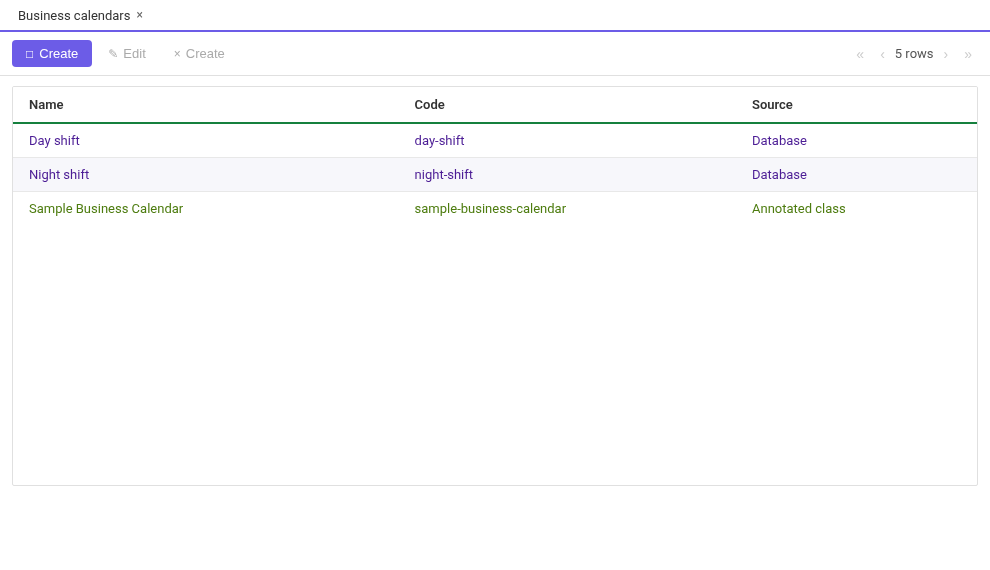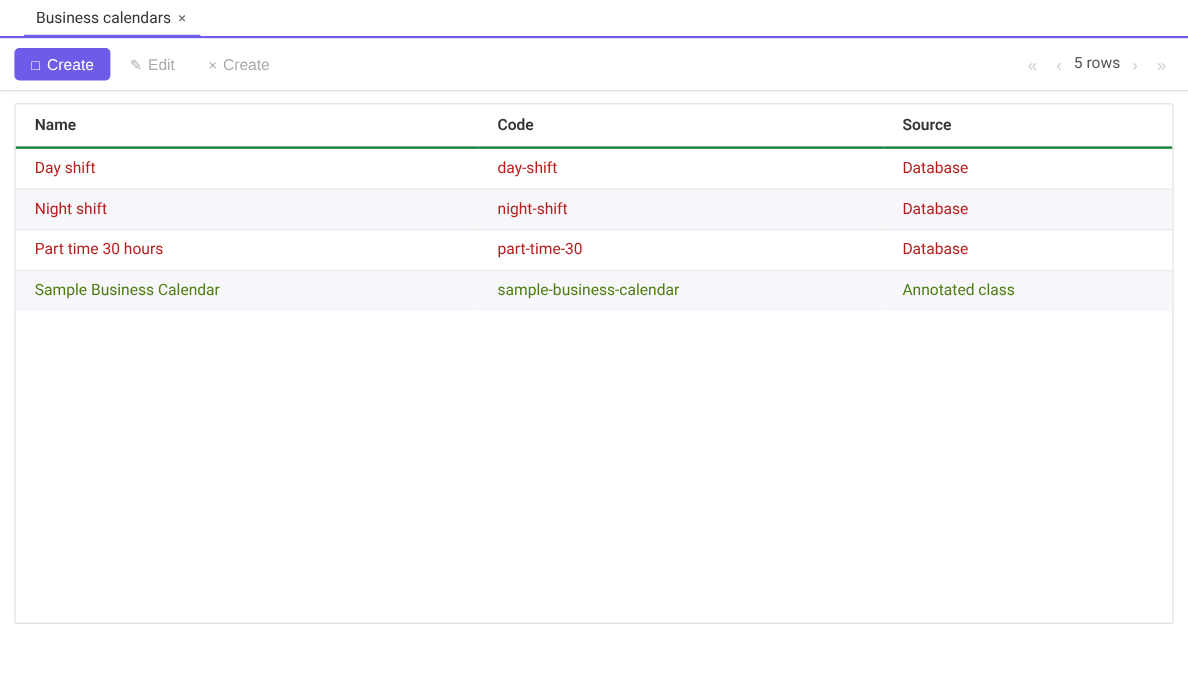--- a/index.html
+++ b/index.html
@@ -9,23 +9,22 @@
       background: #fff;
       color: #333;
       width: 990px;
       height: 570px;
       overflow: hidden;
     }
 
     
     .tab-bar {
       display: flex;
-      align-items: center;
       border-bottom: 2px solid #6c5ce7;
-      padding: 0 20px;
+      padding: 0 8px;
       height: 32px;
       background: #fff;
     }
     .tab {
       display: flex;
       align-items: center;
       padding: 6px 12px 6px 10px;
       font-size: 13px;
       color: #333;
       border-bottom: 2px solid #6c5ce7;
@@ -128,21 +127,21 @@
       background: #fff;
     }
     tbody tr:nth-child(even) {
       background: #f7f7fb;
     }
     tbody td {
       padding: 9px 16px;
       font-size: 13px;
     }
     .link-blue {
-      color: #b91c1c;
+      color: #4c1d95;
       cursor: pointer;
     }
     .text-dark { color: #4d7c0f; }
 
     
     .empty-area {
       height: 260px;
     }
   </style>
 </head>
@@ -205,31 +204,20 @@
       </td>
       <td>
         <span class="link-blue">night-shift</span>
       </td>
       <td>
         <span class="link-blue">Database</span>
       </td>
     </tr>
         <tr>
       <td>
-        <span class="link-blue">Part time 30 hours</span>
-      </td>
-      <td>
-        <span class="link-blue">part-time-30</span>
-      </td>
-      <td>
-        <span class="link-blue">Database</span>
-      </td>
-    </tr>
-        <tr>
-      <td>
         <span class="text-dark">Sample Business Calendar</span>
       </td>
       <td>
         <span class="text-dark">sample-business-calendar</span>
       </td>
       <td>
         <span class="text-dark">Annotated class</span>
       </td>
     </tr>
       </tbody>

